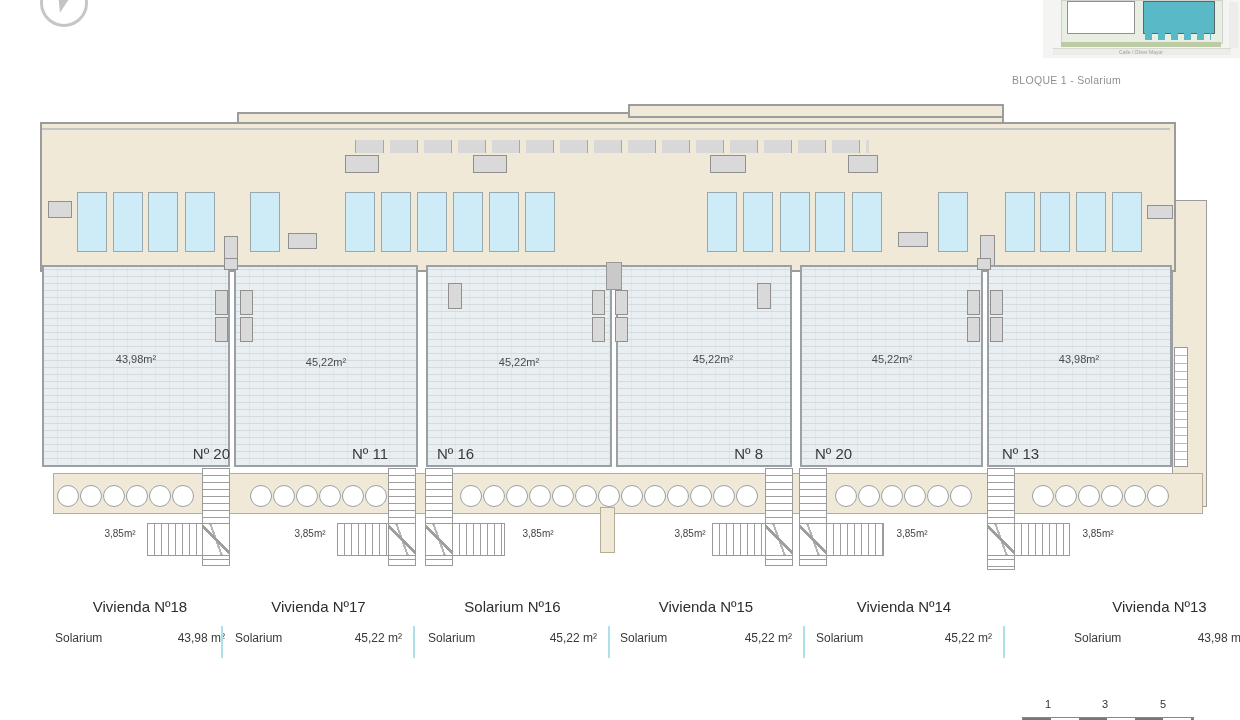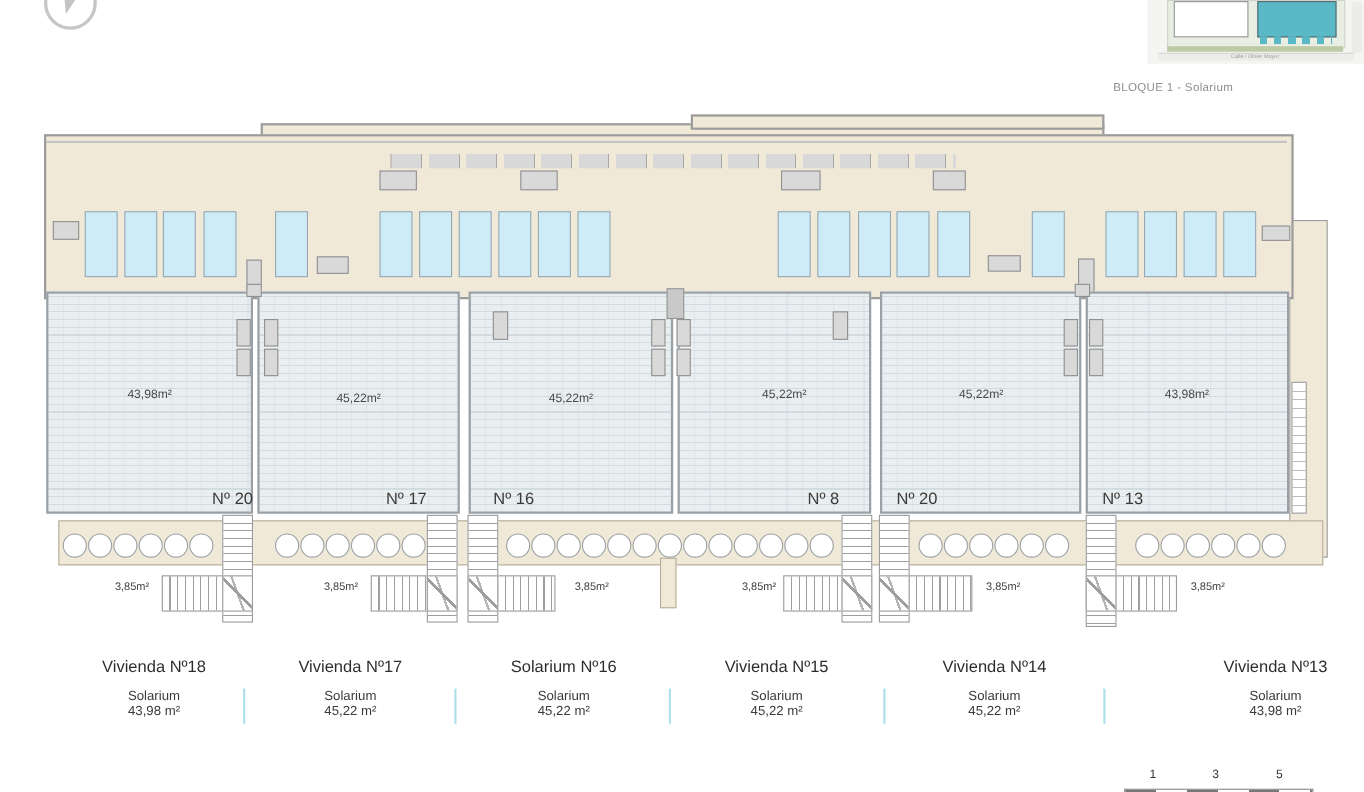--- a/index.html
+++ b/index.html
@@ -23,21 +23,21 @@
   .winder{background-color:#fff;background-image:
       linear-gradient(45deg, rgba(0,0,0,0) 47%, #9e9e9e 47% 53%, rgba(0,0,0,0) 53%),
       linear-gradient(70deg, rgba(0,0,0,0) 47%, #b5b5b5 47% 53%, rgba(0,0,0,0) 53%);
     border:1.5px solid #9a9a9a;box-sizing:border-box;}
   .area-lbl{font-size:11px;color:#4a4a4a;text-align:center;}
   .num-lbl{font-size:15px;color:#3a3a3a;}
   .small-lbl{font-size:10px;color:#444;}
   
   .leg-col{position:absolute;top:0;}
   .leg-head{font-size:15px;color:#2d2d2d;text-align:center;margin-bottom:10px;}
-  .leg-row{display:flex;justify-content:space-between;align-items:center;font-size:12px;color:#3a3a3a;padding:0 10px;height:26px;flex-direction:column;}
+  .leg-row{display:flex;justify-content:space-between;align-items:center;font-size:12px;color:#3a3a3a;padding:0 10px;height:26px;}
   .leg-div{position:absolute;width:2px;background:#aee0ea;height:32px;}
   
   #minimap{background:#f4f4f2;}
 </style>
 </head>
 <body>
 
 <div id="page">
 
   <div class="abs" style="left:40px;top:-21px;width:42px;height:42px;border:3px solid #c6c6c6;border-radius:50%;"></div>
@@ -147,22 +147,22 @@
     <div id="terraces">
         <div class="abs hatch" style="left: 7px; top: 170px; width: 188px; height: 202px; box-sizing: border-box;"></div>
         <div class="abs hatch" style="left: 199px; top: 170px; width: 184px; height: 202px; box-sizing: border-box;"></div>
         <div class="abs hatch" style="left: 391px; top: 170px; width: 186px; height: 202px; box-sizing: border-box;"></div>
         <div class="abs hatch" style="left: 581px; top: 170px; width: 176px; height: 202px; box-sizing: border-box;"></div>
         <div class="abs hatch" style="left: 765px; top: 170px; width: 183px; height: 202px; box-sizing: border-box;"></div>
         <div class="abs hatch" style="left: 952px; top: 170px; width: 185px; height: 202px; box-sizing: border-box;"></div>
       </div>
 
     <div class="abs num-lbl" style="left:120px;top:350px;width:75px;text-align:right;">Nº 20</div>
-    <div class="abs num-lbl" style="left:295px;top:350px;width:58px;text-align:right;">Nº 17</div>
-    <div class="abs num-lbl" style="left:402px;top:350px;width:60px;text-align:center;">Nº 16</div>
+    <div class="abs num-lbl" style="left:295px;top:350px;width:58px;text-align:right;">Nº 11</div>
+    <div class="abs num-lbl" style="left:402px;top:350px;width:60px;text-align:left;">Nº 16</div>
     <div class="abs num-lbl" style="left:668px;top:350px;width:60px;text-align:right;">Nº 8</div>
     <div class="abs num-lbl" style="left:780px;top:350px;width:60px;text-align:left;">Nº 20</div>
     <div class="abs num-lbl" style="left:967px;top:350px;width:60px;text-align:left;">Nº 13</div>
 
     <div class="abs area-lbl" style="left:51px;top:258px;width:100px;">43,98m²</div>
     <div class="abs area-lbl" style="left:241px;top:261px;width:100px;">45,22m²</div>
     <div class="abs area-lbl" style="left:434px;top:261px;width:100px;">45,22m²</div>
     <div class="abs area-lbl" style="left:628px;top:258px;width:100px;">45,22m²</div>
     <div class="abs area-lbl" style="left:807px;top:258px;width:100px;">45,22m²</div>
     <div class="abs area-lbl" style="left:994px;top:258px;width:100px;">43,98m²</div>

